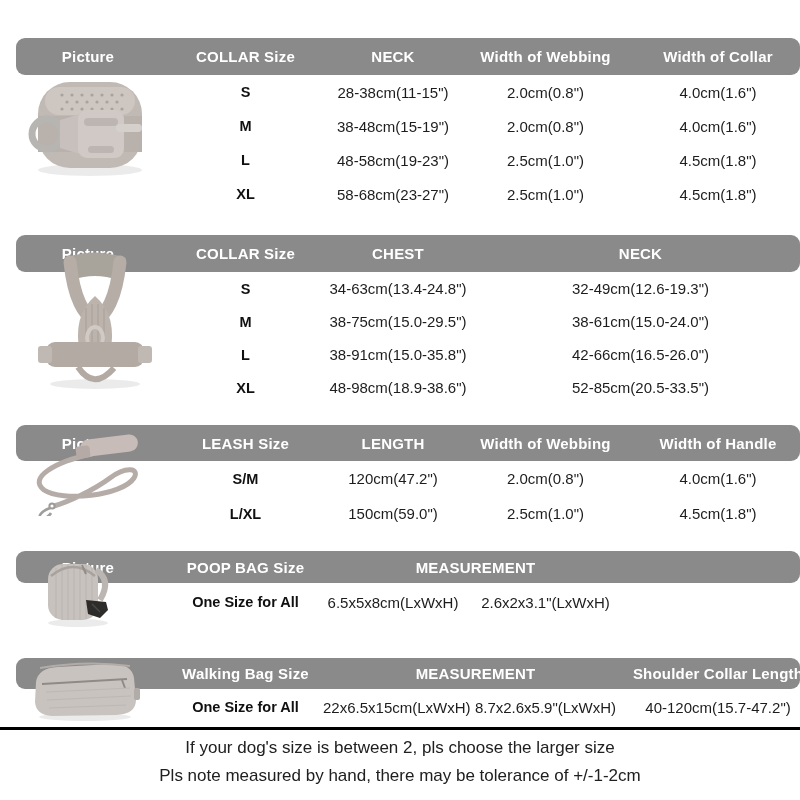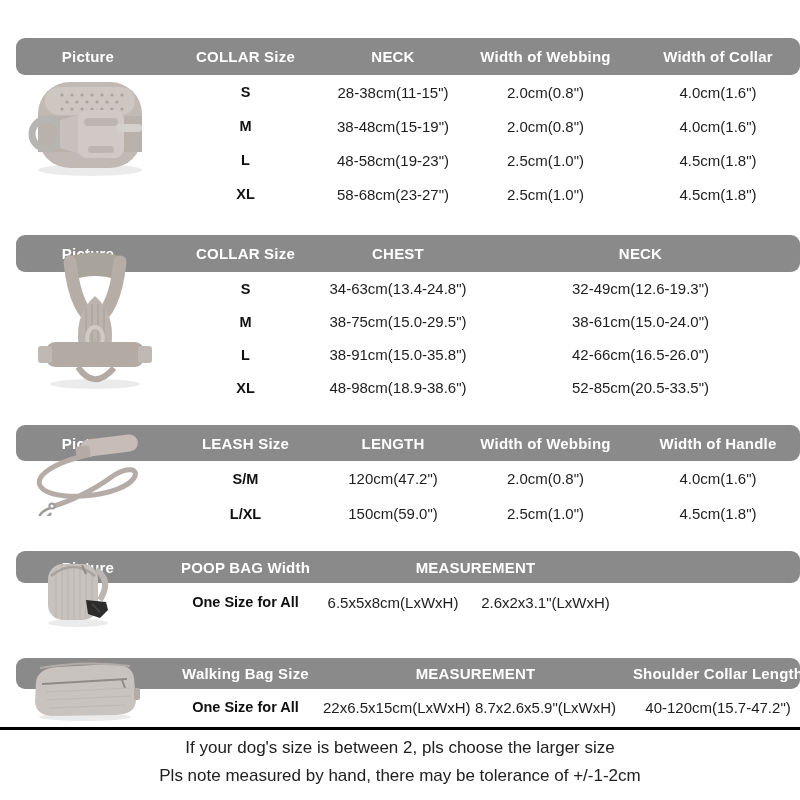--- a/index.html
+++ b/index.html
@@ -133,21 +133,21 @@
       <span>2.5cm(1.0")</span>
       <span>4.5cm(1.8")</span>
     </div>
   </section>
 
   <section class="tbl" style="top:523px">
     <div class="thead" style="height:32px">
       <div class="bar"></div>
       <div class="hgrid cols5">
         <span>Picture</span>
-        <span>POOP BAG Width</span>
+        <span>POOP BAG Size</span>
         <span class="span2">MEASUREMENT</span>
       </div>
     </div>
     <div class="trow cols5" style="height:38px">
       <span></span>
       <span class="sz">One Size for All</span>
       <span>6.5x5x8cm(LxWxH)</span>
       <span>2.6x2x3.1"(LxWxH)</span>
       <span></span>
     </div>

